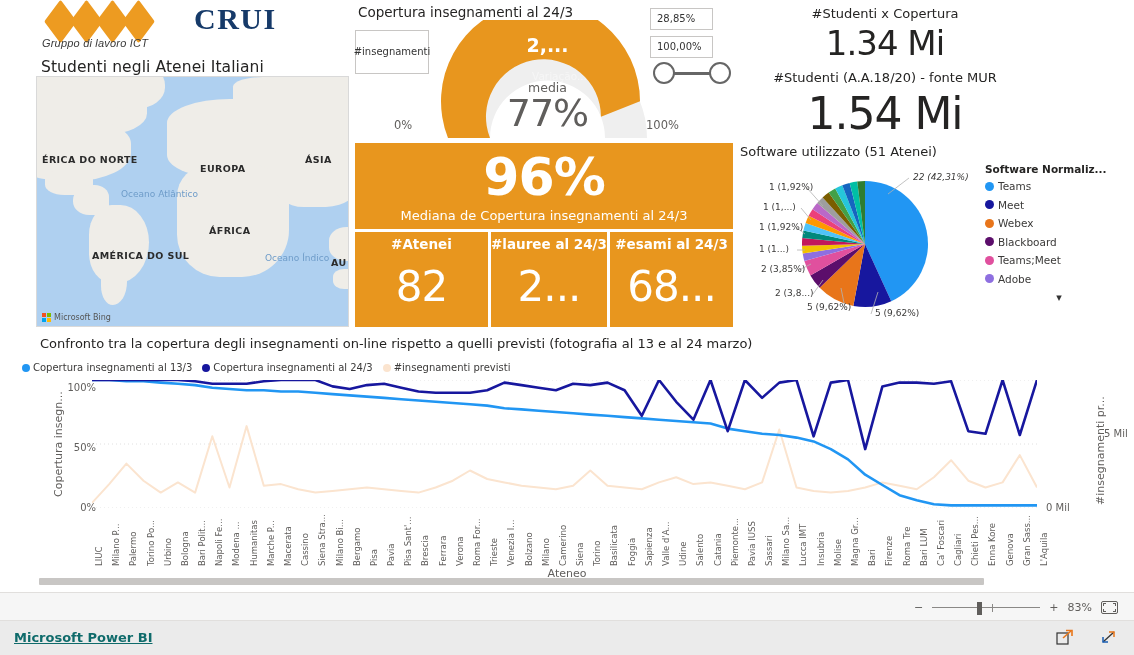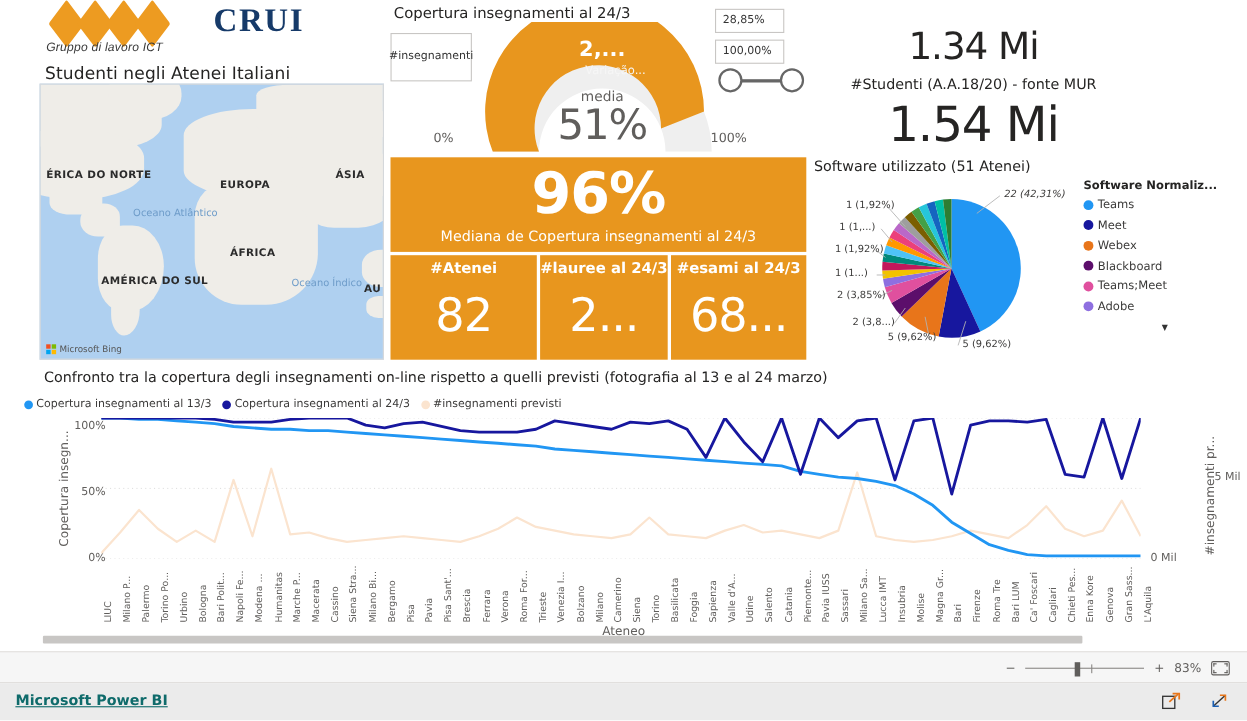--- a/index.html
+++ b/index.html
@@ -49,21 +49,21 @@
   .slider-ctl .bar { position:absolute; left:14px; top:12px; width:50px; height:3px; background:#666; }
   .slider-ctl .knob { position:absolute; top:2px; width:22px; height:22px; border:2.5px solid #666; border-radius:50%; background:#fff; }
   .slider-ctl .knob.k1 { left:0px; }
   .slider-ctl .knob.k2 { right:0px; }
 
   .gauge { position:absolute; left:430px; top:20px; width:235px; height:118px; }
   .gauge svg { display:block; }
   .gauge-media { position:absolute; left:0; right:0; top:60px; text-align:center; font-size:12.5px; color:#605E5C; }
   .gauge-val { position:absolute; left:0; right:0; top:73px; text-align:center; font-size:38px; color:#605E5C; letter-spacing:-1px; line-height:40px;}
   .gauge-top { position:absolute; left:0; right:0; top:14px; text-align:center; font-size:19px; font-weight:bold; color:#fff; }
-  .gauge-top2 { position:absolute; left:0; right:0; top:38px; text-align:center; font-size:10.5px; color:#f6f6f6;padding-left:24px; }
+  .gauge-top2 { position:absolute; left:0; right:0; top:50px; text-align:center; font-size:10.5px; color:#f6f6f6;padding-left:24px; }
   .gauge-min { position:absolute; left:394px; top:118px; font-size:11.5px; color:#605E5C; }
   .gauge-max { position:absolute; left:646px; top:118px; font-size:11.5px; color:#605E5C; }
 
   
   .kpi-big { position:absolute; left:355px; top:143px; width:378px; height:86px; background:#E8961E; color:#fff; }
   .kpi-big .num { position:absolute; left:0; right:0; top:6px; text-align:center; font-size:52px; font-weight:bold; line-height:56px; letter-spacing:-1px;}
   .kpi-big .lbl { position:absolute; left:0; right:0; bottom:6px; text-align:center; font-size:13px; }
   .kpi-small { position:absolute; top:232px; height:95px; background:#E8961E; color:#fff; }
   .kpi-small .lbl { position:absolute; left:0; right:0; top:4px; text-align:center; font-size:13.5px; font-weight:bold; }
   .kpi-small .num { position:absolute; left:0; right:0; top:30px; text-align:center; font-size:42px; line-height:50px; letter-spacing:-1px; }
@@ -190,21 +190,21 @@
     </div>
 
     <div class="gauge">
       <svg width="235" height="118" viewBox="0 0 235 118">
         <path d="M 18 118 A 99.5 99.5 0 0 1 217 118 L 175 118 A 57.5 57.5 0 0 0 60 118 Z" fill="#EFEFEF"></path>
         <path id="gauge-arc" d="M 18 118.00000000000001 A 99.5 99.5 0 1 1 210.01276034588102 81.37160700787456 L 170.96214793857445 96.83283822063102 A 57.5 57.5 0 1 0 60 118 Z" fill="#E8961E"></path>
       </svg>
       <div class="gauge-top">2,...</div>
       <div class="gauge-top2">Variação...</div>
       <div class="gauge-media">media</div>
-      <div class="gauge-val">51%</div>
+      <div class="gauge-val">77%</div>
     </div>
     <div class="gauge-min">0%</div>
     <div class="gauge-max">100%</div>
 
     <div class="kpi-big">
       <div class="num">96%</div>
       <div class="lbl">Mediana de Copertura insegnamenti al 24/3</div>
     </div>
     <div class="kpi-small ks1">
       <div class="lbl">#Atenei</div>
@@ -212,20 +212,21 @@
     </div>
     <div class="kpi-small ks2">
       <div class="lbl">#lauree al 24/3</div>
       <div class="num">2...</div>
     </div>
     <div class="kpi-small ks3">
       <div class="lbl">#esami al 24/3</div>
       <div class="num">68...</div>
     </div>
 
+    <div class="stu-lbl a">#Studenti x Copertura</div>
     <div class="stu-val a">1.34 Mi</div>
     <div class="stu-lbl b">#Studenti (A.A.18/20) - fonte MUR</div>
     <div class="stu-val b">1.54 Mi</div>
 
     <div class="pie-title">Software utilizzato (51 Atenei)</div>
     <div class="pie-wrap">
       <svg id="pie-svg" width="240" height="168" viewBox="0 0 240 168">
           <path d="M 120 84 L 120 21 A 63 63 0 0 1 146.28043260706932 141.25678005254304 Z" fill="#2196F3"></path>
           <path d="M 120 84 L 146.28043260706932 141.25678005254304 A 63 63 0 0 1 108.33975454748271 145.91153911822133 Z" fill="#17179E"></path>
           <path d="M 120 84 L 108.33975454748271 145.91153911822133 A 63 63 0 0 1 74.69172088834996 127.77396308241713 Z" fill="#E8751A"></path>

